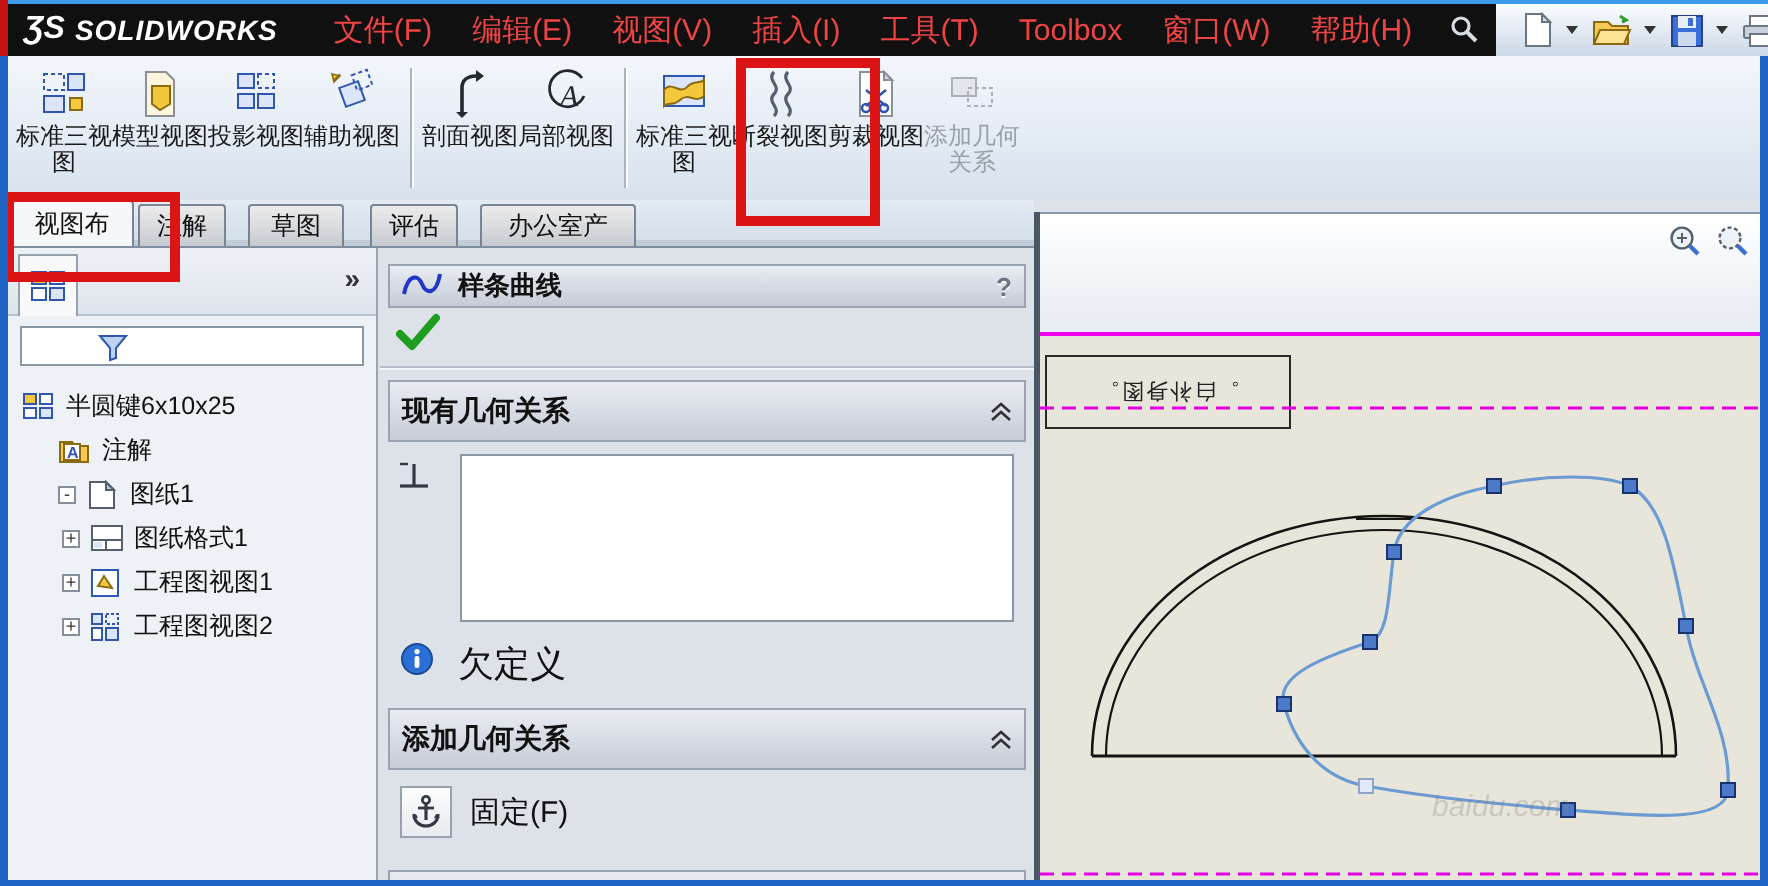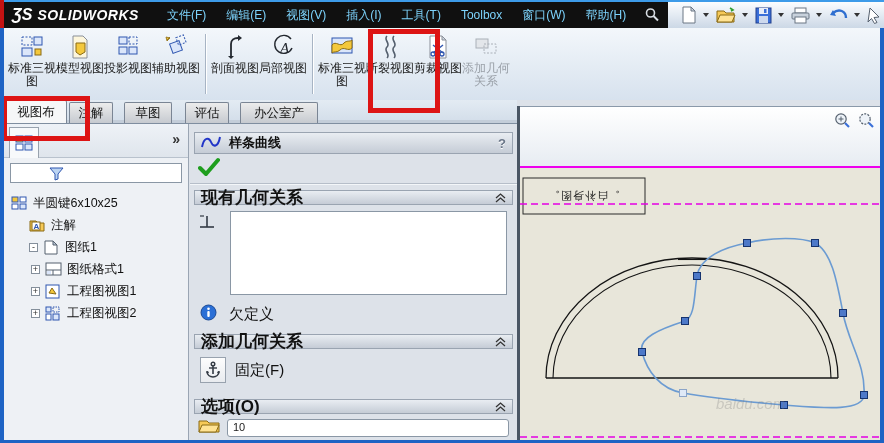--- a/index.html
+++ b/index.html
@@ -13,21 +13,21 @@
   .b-left-blue{position:absolute;left:0;top:28px;width:4px;bottom:0;background:#1e63c4;z-index:60;}
   .b-right{position:absolute;right:0;top:28px;width:4px;bottom:0;background:#1e63c4;z-index:60;}
   .b-bottom{position:absolute;left:0;right:0;bottom:0;height:3px;background:#1e63c4;z-index:60;}
 
   
   .topbar{position:absolute;left:0;right:0;top:2px;height:26px;display:flex;align-items:stretch;background:#101010;}
   .logo{display:flex;align-items:center;color:#fff;padding-left:12px;white-space:nowrap;}
   .logo .glyph{font-style:italic;font-weight:bold;font-size:16px;margin-right:5px;}
   .logo .word{font-weight:bold;font-style:italic;font-size:14px;letter-spacing:.5px;}
   .menus{display:flex;align-items:center;margin-left:18px;}
-  .menu-item{color:#7dd3fc;font-size:12px;padding:0 10px;cursor:default;white-space:nowrap;}
+  .menu-item{color:#ef4444;font-size:15px;padding:0 10px;cursor:default;white-space:nowrap;}
   .search-btn{display:flex;align-items:center;padding:0 8px;}
   .quick{flex:1;display:flex;align-items:center;gap:2px;background:linear-gradient(#fbfdff,#ccd8e6);padding:0 6px 0 10px;}
   .qi{display:flex;align-items:center;height:22px;padding:0 2px;}
   .caret{width:0;height:0;border-left:3px solid transparent;border-right:3px solid transparent;border-top:4px solid #333;margin:0 3px 0 2px;}
 
   
   .ribbon{position:absolute;left:0;right:0;top:28px;height:72px;background:linear-gradient(#f3f7fb,#d7e2ee);
           display:flex;align-items:flex-start;padding:4px 0 0 8px;}
   .rbtn{width:48px;text-align:center;font-size:12px;line-height:13px;color:#1a1a1a;padding-top:2px;}
   .ricon{display:block;height:28px;}
@@ -58,28 +58,28 @@
        margin-right:5px;color:#333;flex:0 0 auto;}
   .exp:empty{visibility:hidden;}
   .ticon{width:17px;height:15px;margin-right:5px;flex:0 0 auto;}
 
   
   .pm{position:absolute;left:190px;top:124px;width:327px;bottom:3px;background:#dde2e9;overflow:hidden;}
   .pm-header{margin:8px 4px 0 4px;height:22px;display:flex;align-items:center;gap:8px;padding:0 6px;
              background:linear-gradient(#e9edf2,#c5ccd6);border:1px solid #9aa4b1;font-weight:bold;font-size:13px;color:#111;}
   .pm-help{margin-left:auto;color:#6a7688;font-weight:bold;font-size:13px;text-shadow:0 1px 0 #fff;}
   .pm-check{height:30px;display:flex;align-items:center;padding-left:8px;border-bottom:1px solid #b6bec9;box-shadow:0 1px 0 #f3f6f9;}
-  .sec-h{margin:6px 4px 0 4px;height:15px;display:flex;align-items:center;padding:0 6px;
-         background:linear-gradient(#e9edf2,#c5ccd6);border:1px solid #9aa4b1;font-weight:bold;font-size:17px;color:#111;}
+  .sec-h{margin:6px 4px 0 4px;height:31px;display:flex;align-items:center;padding:0 6px;
+         background:linear-gradient(#e9edf2,#c5ccd6);border:1px solid #9aa4b1;font-weight:bold;font-size:14px;color:#111;}
   .sec-h .chev{margin-left:auto;}
   .sec-c{margin:0 4px;padding:6px 4px 4px 4px;}
   .rel-wrap{display:flex;}
   .rel-icon-col{width:32px;padding-top:2px;}
   .rel-list{flex:1;height:84px;background:#fff;border:1px solid #8a97a5;margin-right:2px;}
-  .status-row{display:flex;align-items:center;gap:12px;margin-top:9px;padding-left:2px;font-size:15px;color:#111;}
+  .status-row{display:flex;align-items:center;gap:12px;margin-top:9px;padding-left:2px;font-size:18px;color:#111;}
   .fix-row{display:flex;align-items:center;gap:9px;padding:2px 0 6px 2px;}
   .icon-btn{width:26px;height:26px;background:linear-gradient(#fdfdfd,#e8ebef);border:1px solid #98a2ae;
             display:flex;align-items:center;justify-content:center;}
   .fix-label{font-size:15px;color:#111;}
   .opt-row{display:flex;align-items:center;gap:7px;margin:4px 8px 0 8px;}
   .opt-field{flex:1;height:18px;background:#fff;border:1px solid #8a97a5;border-radius:3px;font-size:11px;padding:1px 0 0 5px;color:#222;}
 
   
   .divider{position:absolute;left:517px;top:106px;width:3px;bottom:3px;background:#4a5664;}
   .gfx{position:absolute;left:520px;top:106px;width:360px;bottom:3px;border-top:1px solid #8b99a9;}

